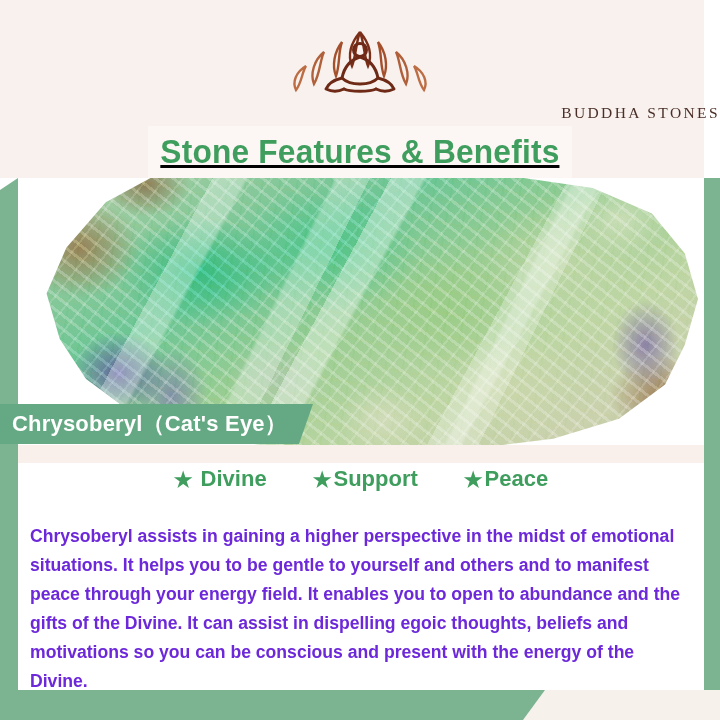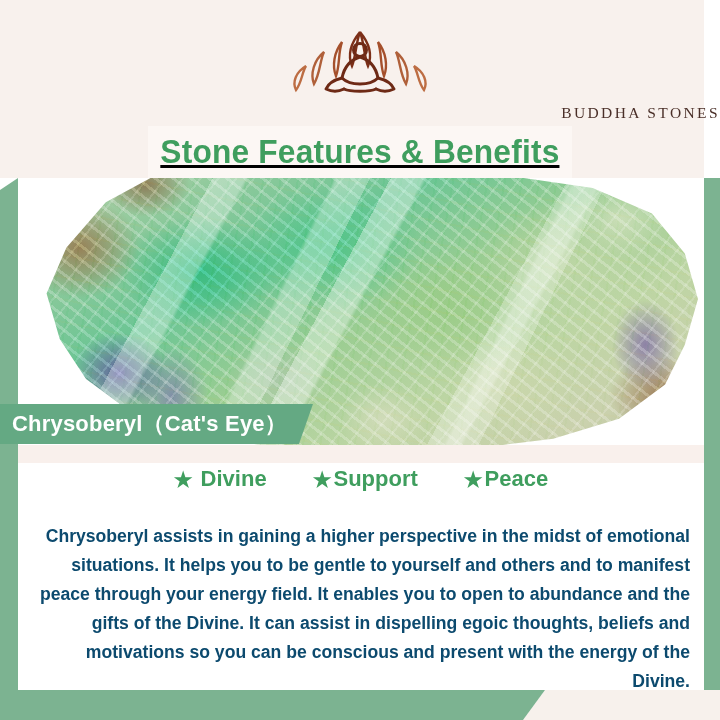--- a/index.html
+++ b/index.html
@@ -232,22 +232,22 @@
   
   .description {
     position: absolute;
     left: 30px;
     top: 504px;
     width: 660px;
     font-family: "Liberation Sans Narrow", "Liberation Sans", sans-serif;
     font-size: 17.6px;
     font-weight: bold;
     line-height: 29px;
-    color: #0c4a6e;
-    text-align: right;
+    color: #6d28d9;
+    text-align: left;
   }
 </style>
 </head>
 <body>
 
 <div id="page">
 
   <div class="frame-bottom-cream"></div>
   <div class="frame-top"></div>
   <div class="frame-right"></div>

